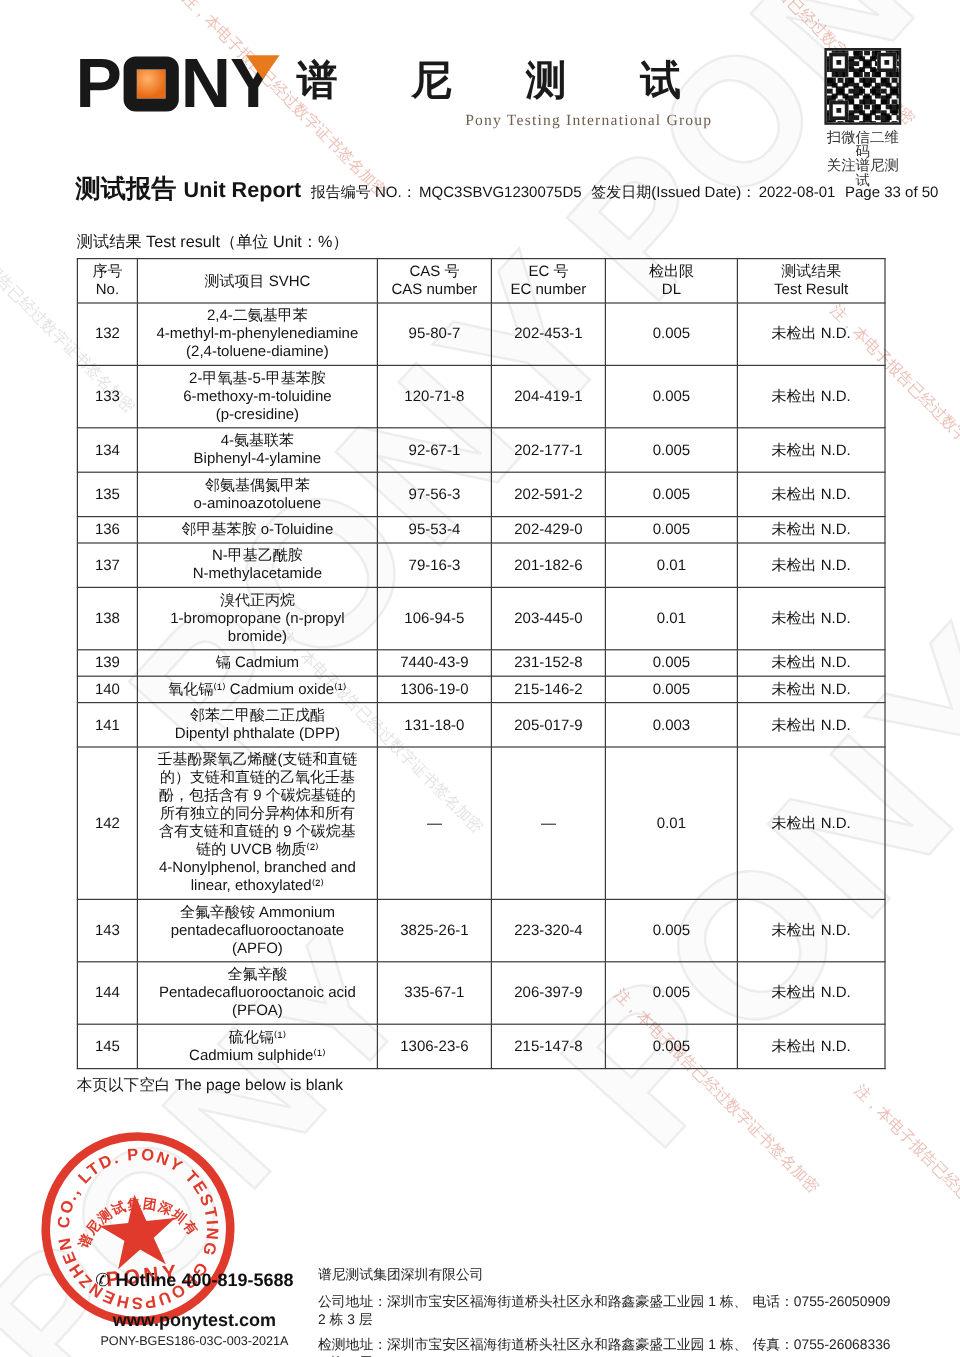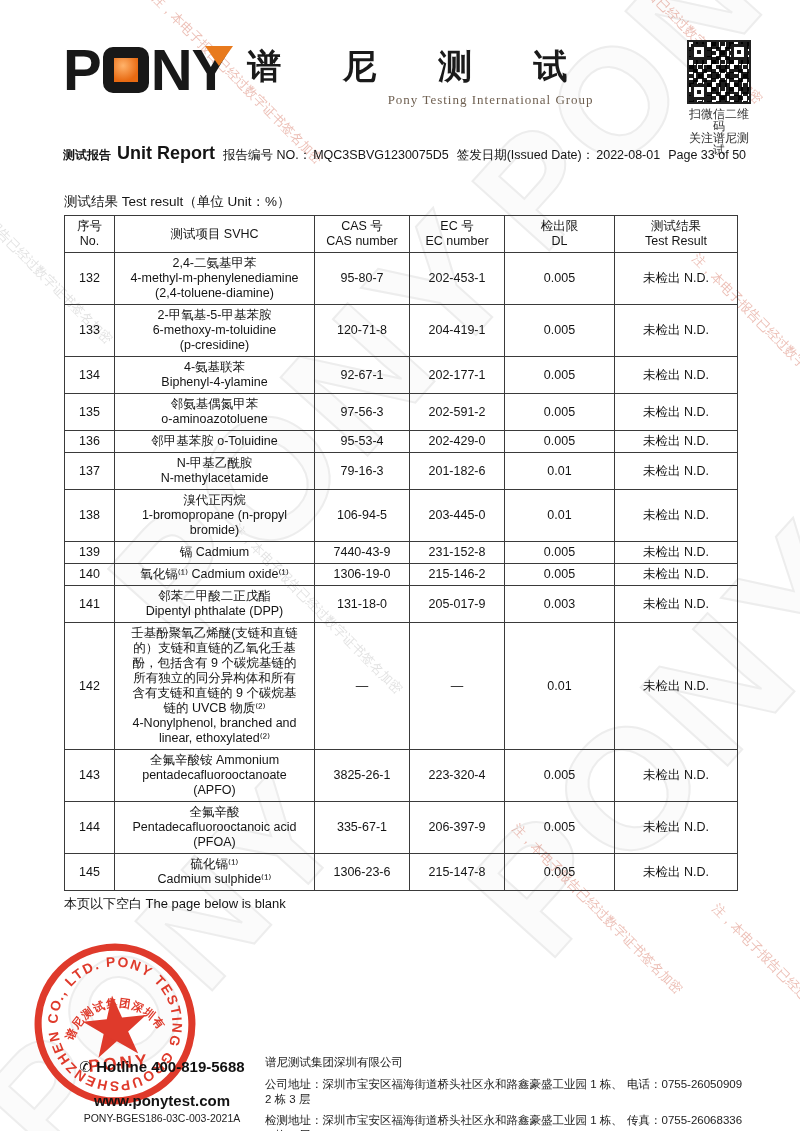--- a/index.html
+++ b/index.html
@@ -38,21 +38,21 @@
           repeating-conic-gradient(#1c1c1c 0% 25%, #ffffff 0% 50%);
         background-size:9px 9px, 15px 15px; background-blend-mode:multiply; }
   .qr-eye { position:absolute; width:16px; height:16px; border:3px solid #1c1c1c; background:#fff; }
   .qr-eye::after { content:""; position:absolute; left:3px; top:3px; width:4px; height:4px; background:#1c1c1c; }
   .qr-eye.tl { top:2px; left:2px; } .qr-eye.tr { top:2px; right:2px; } .qr-eye.bl { bottom:2px; left:2px; }
   .qr-caption { font-size:12px; color:#333; margin-top:4px; line-height:12px; }
 
   
   .title-line { position:absolute; top:143px; left:63px; width:690px; display:flex; align-items:baseline;
                 white-space:nowrap; }
-  .title-cn { font-size:12px; font-weight:700; }
+  .title-cn { font-size:21px; font-weight:700; }
   .title-en { font-size:18px; font-weight:700; margin-left:6px; }
   .title-meta { font-size:12.5px; margin-left:8px; }
 
   
   .table-area { position:absolute; top:193px; left:64px; width:676px; }
   .table-title { font-size:13.5px; margin-bottom:4px; }
   table.results { border-collapse:collapse; table-layout:fixed; width:673px; }
   .results th, .results td { border:1px solid #3a3a3a; text-align:center; vertical-align:middle;
                              font-size:12.5px; line-height:15px; padding:3px 2px; font-weight:400; }
   .results .col-no{width:50px;} .results .col-item{width:200px;} .results .col-cas{width:95px;}

